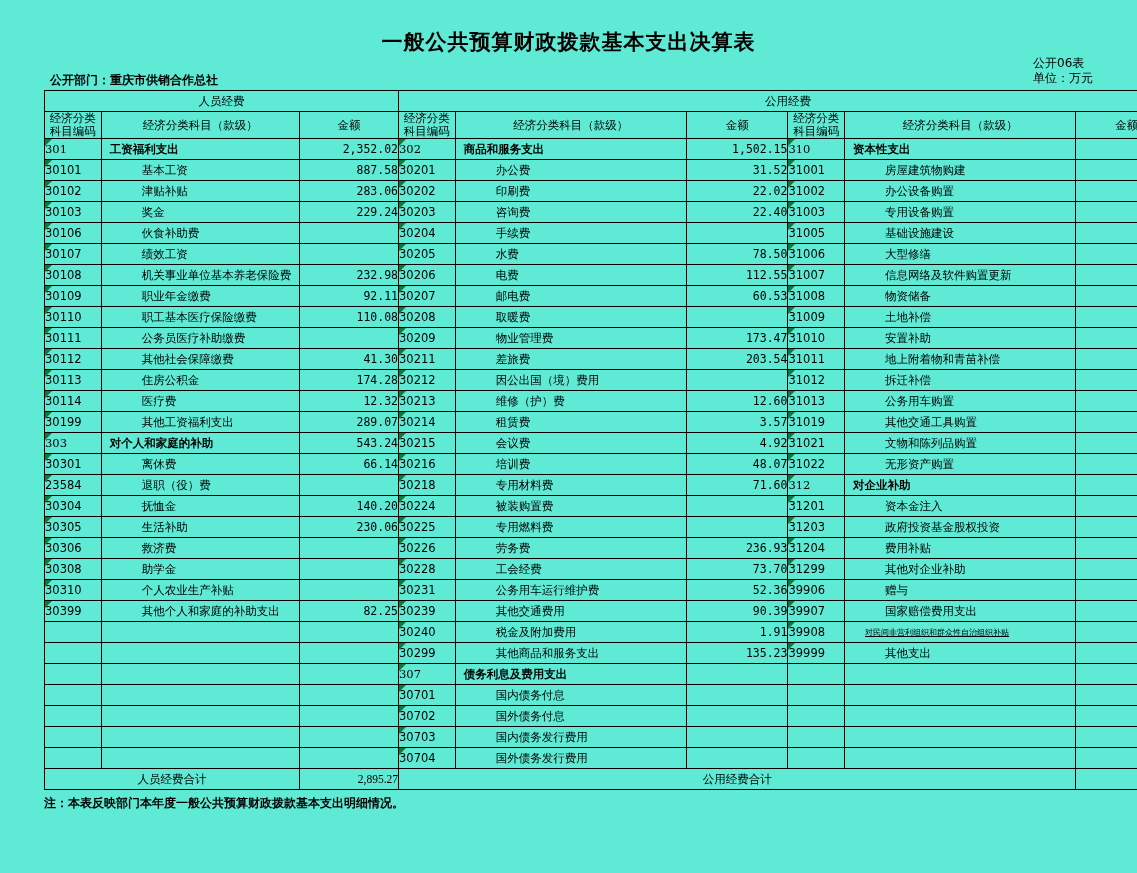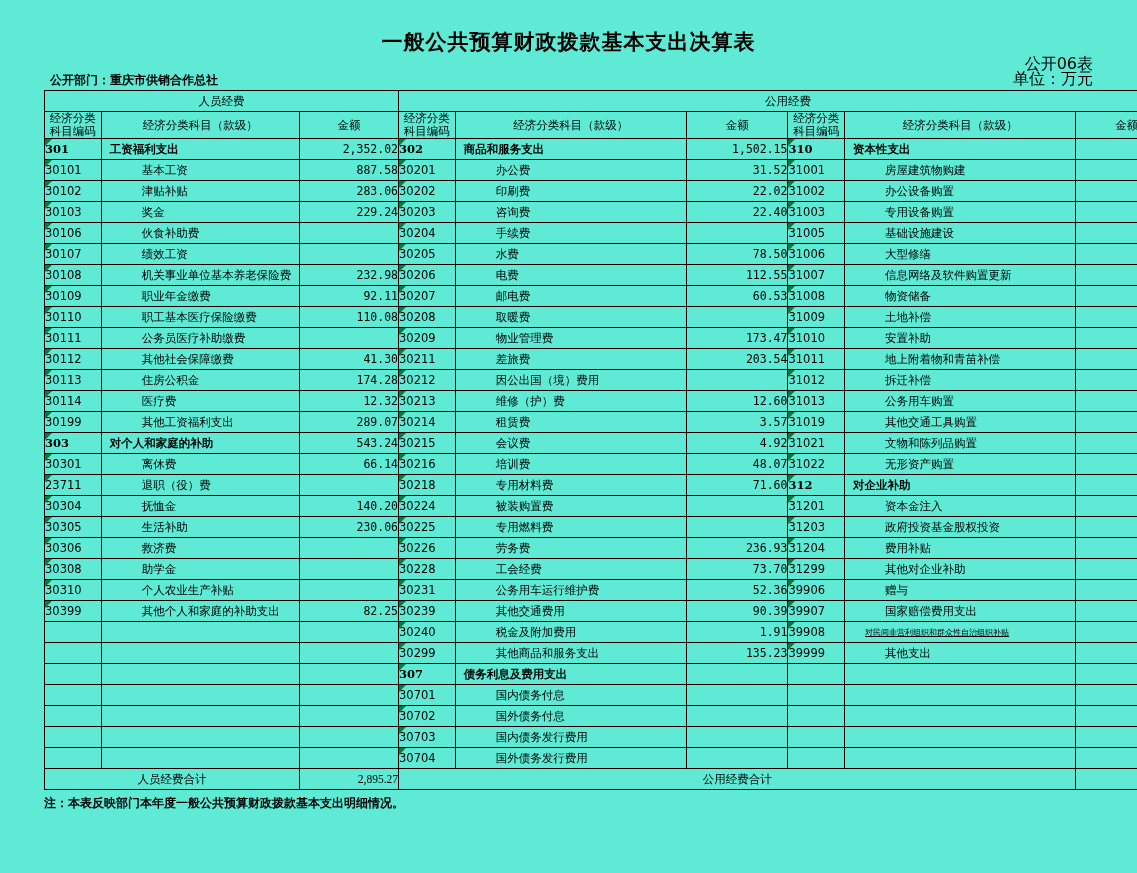--- a/index.html
+++ b/index.html
@@ -34,22 +34,22 @@
     left: 6px;
     top: 16px;
     font-size: 12px;
     font-weight: bold;
     white-space: nowrap;
   }
   .meta-right {
     position: absolute;
     right: 0px;
     top: 0px;
-    text-align: right;
-    font-size: 16px;
+    text-align: left;
+    font-size: 12px;
     line-height: 15px;
     white-space: nowrap;
   }
   table.main {
     border-collapse: collapse;
     margin: 0 44px;
     width: 1134px;
     table-layout: fixed;
   }
   table.main td, table.main th {
@@ -87,21 +87,21 @@
     line-height: 13px;
     height: 34px;
     font-family: "DejaVu Serif", "Liberation Serif", serif;
   }
   .cell-code {
     position: relative;
     padding-left: 5px;
     text-align: left;
     font-size: 11.5px;
   }
-  .cell-code.lvl1 { font-weight: bold; font-family: "DejaVu Serif","Liberation Serif",serif; }
+  .cell-code.lvl1 { font-weight: normal; font-family: "DejaVu Serif","Liberation Serif",serif; }
   .cell-code .flag {
     position: absolute;
     left: 0; top: 0;
     width: 0; height: 0;
     border-left: 7px solid #13763a;
     border-bottom: 7px solid transparent;
   }
   .cell-name {
     text-align: left;
     padding-left: 8px;
@@ -367,21 +367,21 @@
           <td class="cell-name lvl2">离休费</td>
           <td class="cell-amt">66.14</td>
           <td class="cell-code"><span class="flag"></span><span>30216</span></td>
           <td class="cell-name lvl2">培训费</td>
           <td class="cell-amt">48.07</td>
           <td class="cell-code"><span class="flag"></span><span>31022</span></td>
           <td class="cell-name lvl2">无形资产购置</td>
           <td class="cell-amt"></td>
         </tr>
         <tr>
-          <td class="cell-code"><span class="flag"></span><span>23711</span></td>
+          <td class="cell-code"><span class="flag"></span><span>23584</span></td>
           <td class="cell-name lvl2">退职（役）费</td>
           <td class="cell-amt"></td>
           <td class="cell-code"><span class="flag"></span><span>30218</span></td>
           <td class="cell-name lvl2">专用材料费</td>
           <td class="cell-amt">71.60</td>
           <td class="cell-code lvl1"><span class="flag"></span><span>312</span></td>
           <td class="cell-name lvl1">对企业补助</td>
           <td class="cell-amt lvl1"></td>
         </tr>
         <tr>

